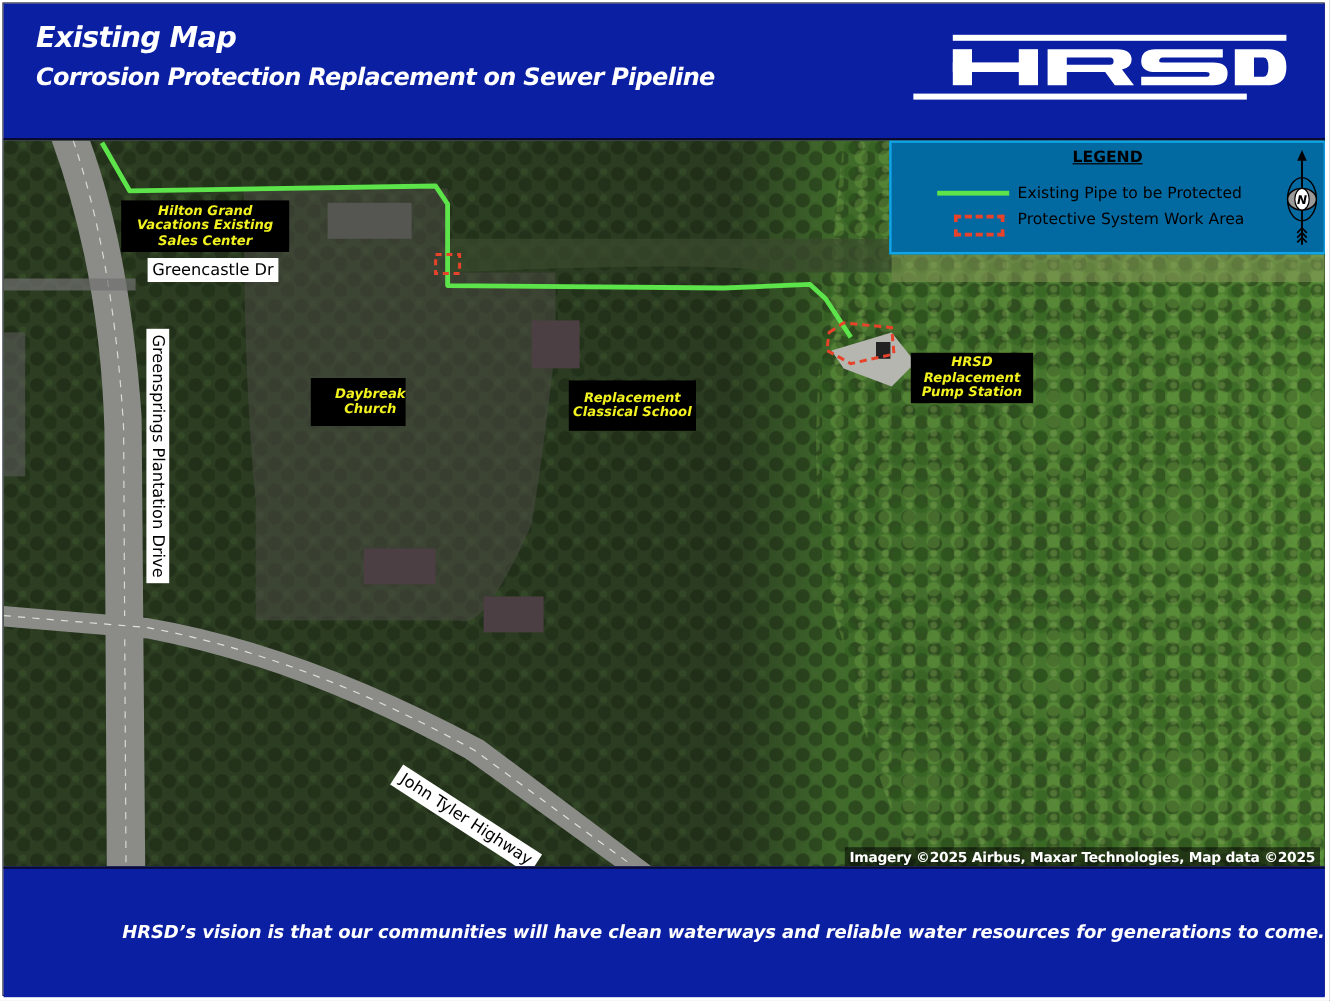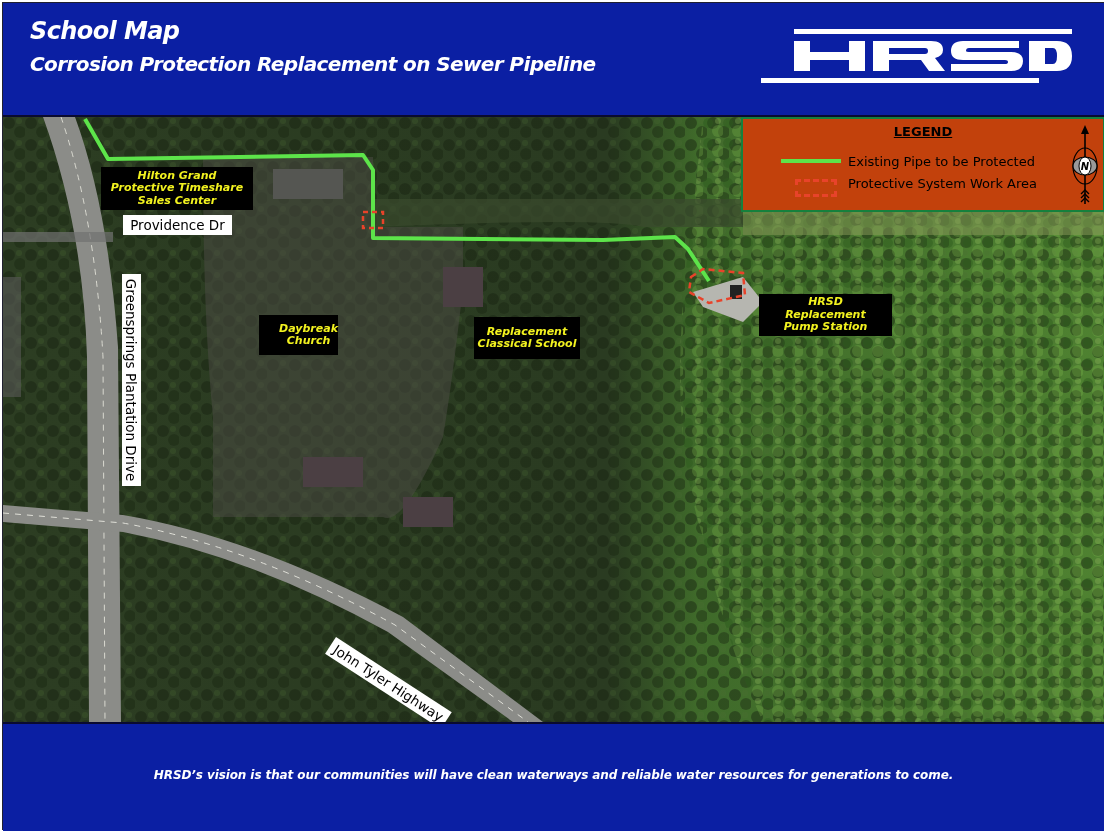--- a/index.html
+++ b/index.html
@@ -4,39 +4,39 @@
 <style>
   html, body { margin:0; padding:0; background:#ffffff; }
   body { width:1108px; height:834px; position:relative; overflow:hidden; font-family:"DejaVu Sans", sans-serif; }
   .frame { position:absolute; left:2px; top:2px; width:1102px; height:828px; border:1px solid #202030; box-sizing:border-box; }
   .header { position:absolute; left:3px; top:3px; width:1101px; height:112px; background:#0b1fa3; border-bottom:2px solid #0a0a30; }
   .title1 { position:absolute; left:27px; top:14px; color:#fff; font-family:"DejaVu Sans", sans-serif; font-style:italic; font-weight:bold; font-size:24px; letter-spacing:-0.6px; }
   .title2 { position:absolute; left:27px; top:49px; color:#fff; font-family:"DejaVu Sans", sans-serif; font-style:italic; font-weight:bold; font-size:20px; letter-spacing:-0.6px; }
   .logo { position:absolute; left:758px; top:22px; width:312px; height:62px; }
   .map { position:absolute; left:3px; top:117px; width:1101px; height:605px; overflow:hidden; background:#1f2c1a; }
   .footer { position:absolute; left:3px; top:722px; width:1101px; height:107px; background:#0b1fa3; border-top:2px solid #0a0a30; }
-  .vision { position:absolute; left:0; width:100%; top:44px; text-align:center; color:#fff; font-style:italic; font-weight:bold; font-size:12px; letter-spacing:-0.1px; }
+  .vision { position:absolute; left:0; width:100%; top:44px; text-align:right; color:#fff; font-style:italic; font-weight:bold; font-size:15px; letter-spacing:-0.1px; }
   .attribution { position:absolute; right:4px; bottom:0px; background:rgba(0,0,0,0.55); color:#fff; font-size:11.5px; font-weight:bold; padding:1px 4px; letter-spacing:-0.2px; }
   .label-dark { position:absolute; background:#000; color:#f2f21f; font-style:italic; font-weight:bold; font-size:11px; text-align:center; line-height:12.5px; display:flex; align-items:center; justify-content:center; }
   .label-white { position:absolute; background:#fff; color:#000; font-size:13.5px; display:flex; align-items:center; justify-content:center; white-space:nowrap; }
-  .legend { position:absolute; left:738px; top:0px; width:364px; height:95px; background:#c2410c; border:2px solid #15803d; box-sizing:border-box;padding-left:32px; }
+  .legend { position:absolute; left:738px; top:0px; width:364px; height:95px; background:#0369a1; border:2px solid #0ea5e9; box-sizing:border-box;padding-left:32px; }
   .legend-title { position:absolute; left:0; width:360px; top:5px; text-align:center; font-weight:bold; font-size:13px; text-decoration:underline; color:#000; }
   .legend-row { position:absolute; left:105px; font-weight:normal; font-size:13px; color:#000; white-space:nowrap; }
   .legend-line { position:absolute; left:38px; top:40px; width:60px; height:4px; background:#5de44a; }
   .legend-box { position:absolute; left:52px; top:60px; width:42px; height:18px; border:3px dashed #e8432a; box-sizing:border-box; }
   .compass { position:absolute; left:329px; top:5px; width:26px; height:84px; }
   svg.mapsvg { position:absolute; left:0; top:0; }
 </style>
 </head>
 <body>
 
 <div class="frame"></div>
 
 <div class="header">
-  <div class="title1">School Map</div>
+  <div class="title1">Existing Map</div>
   <div class="title2">Corrosion Protection Replacement on Sewer Pipeline</div>
   <svg class="logo" viewBox="0 0 312 62">
     <rect x="33" y="4" width="278" height="5" fill="#ffffff"></rect>
     <rect x="0" y="53" width="278" height="5" fill="#ffffff"></rect>
 
     <rect x="33" y="16" width="16" height="30" fill="#fff"></rect>
     <rect x="33" y="27" width="70" height="8" fill="#fff"></rect>
     <rect x="88" y="16" width="16" height="30" fill="#fff"></rect>
 
     <path d="M112 16 H170 Q182 16 182 25 Q182 31 174 33 L184 46 H168 L160 35 H128 V46 H112 Z M128 23 V29 H164 Q167 29 167 26 Q167 23 164 23 Z" fill="#fff" fill-rule="evenodd"></path>
@@ -94,44 +94,44 @@
 
     <rect x="0" y="160" width="18" height="120" fill="#5a5a58" opacity="0.6"></rect>
   </svg>
 
   <svg class="mapsvg" width="1101" height="605" viewBox="0 0 1101 605">
     <polyline points="82,2 105,42 360,38 370,53 370,121 600,123 672,120 685,132 706,164" fill="none" stroke="#5de44a" stroke-width="4" stroke-linejoin="round"></polyline>
     <rect x="360" y="95" width="20" height="16" fill="none" stroke="#e8432a" stroke-width="2.5" stroke-dasharray="5 4"></rect>
     <path d="M688 160 L700 152 L740 156 L742 178 L706 186 L686 175 Z" fill="none" stroke="#e8432a" stroke-width="2.5" stroke-dasharray="6 4"></path>
   </svg>
 
-  <div class="label-dark" style="left:98px; top:50px; width:152px; height:43px;">
+  <div class="label-dark" style="left:98px; top:50px; width:140px; height:43px;">
     <div>
       <div>Hilton Grand</div>
-      <div>Protective Timeshare</div>
+      <div>Vacations Existing</div>
       <div>Sales Center</div>
     </div>
   </div>
-  <div class="label-white" style="left:120px; top:98px; width:109px; height:20px;">Providence Dr</div>
+  <div class="label-white" style="left:120px; top:98px; width:109px; height:20px;">Greencastle Dr</div>
 
   <div class="label-dark" style="left:256px; top:198px; width:79px; height:40px;justify-content:flex-end;">
     <div>
       <div>Daybreak</div>
       <div>Church</div>
     </div>
   </div>
 
   <div class="label-dark" style="left:471px; top:200px; width:106px; height:42px;">
     <div>
       <div>Replacement</div>
       <div>Classical School</div>
     </div>
   </div>
 
-  <div class="label-dark" style="left:756px; top:177px; width:133px; height:42px;">
+  <div class="label-dark" style="left:756px; top:177px; width:102px; height:42px;">
     <div>
       <div>HRSD</div>
       <div>Replacement</div>
       <div>Pump Station</div>
     </div>
   </div>
 
   <div class="label-white" style="left:119px; top:157px; width:19px; height:212px;">
     <span style="display:inline-block; transform:rotate(90deg); white-space:nowrap; font-size:13.5px;">Greensprings Plantation Drive</span>
   </div>
@@ -148,17 +148,18 @@
       <line x1="13" y1="4" x2="13" y2="80" stroke="#000" stroke-width="1.6"></line>
       <polygon points="13,1 9,10 17,10" fill="#000"></polygon>
       <ellipse cx="13" cy="42" rx="12" ry="18" fill="none" stroke="#000" stroke-width="1.2"></ellipse>
       <ellipse cx="13" cy="42" rx="12" ry="9" fill="#9a9a9a" stroke="#000" stroke-width="1.2"></ellipse>
       <ellipse cx="13" cy="42" rx="6" ry="9" fill="#fff" stroke="#000" stroke-width="1"></ellipse>
       <text x="13" y="46" text-anchor="middle" font-size="10" font-weight="bold" font-style="italic" font-family="DejaVu Sans, sans-serif" fill="#000">N</text>
       <path d="M9 70 L13 66 L17 70 M9 74 L13 70 L17 74 M9 78 L13 74 L17 78" stroke="#000" stroke-width="1.4" fill="none"></path>
     </svg>
   </div>
 
+  <div class="attribution">Imagery ©2025 Airbus, Maxar Technologies, Map data ©2025</div>
 </div>
 
 <div class="footer">
   <div class="vision">HRSD’s vision is that our communities will have clean waterways and reliable water resources for generations to come.</div>
 </div>
 
 </body></html>

